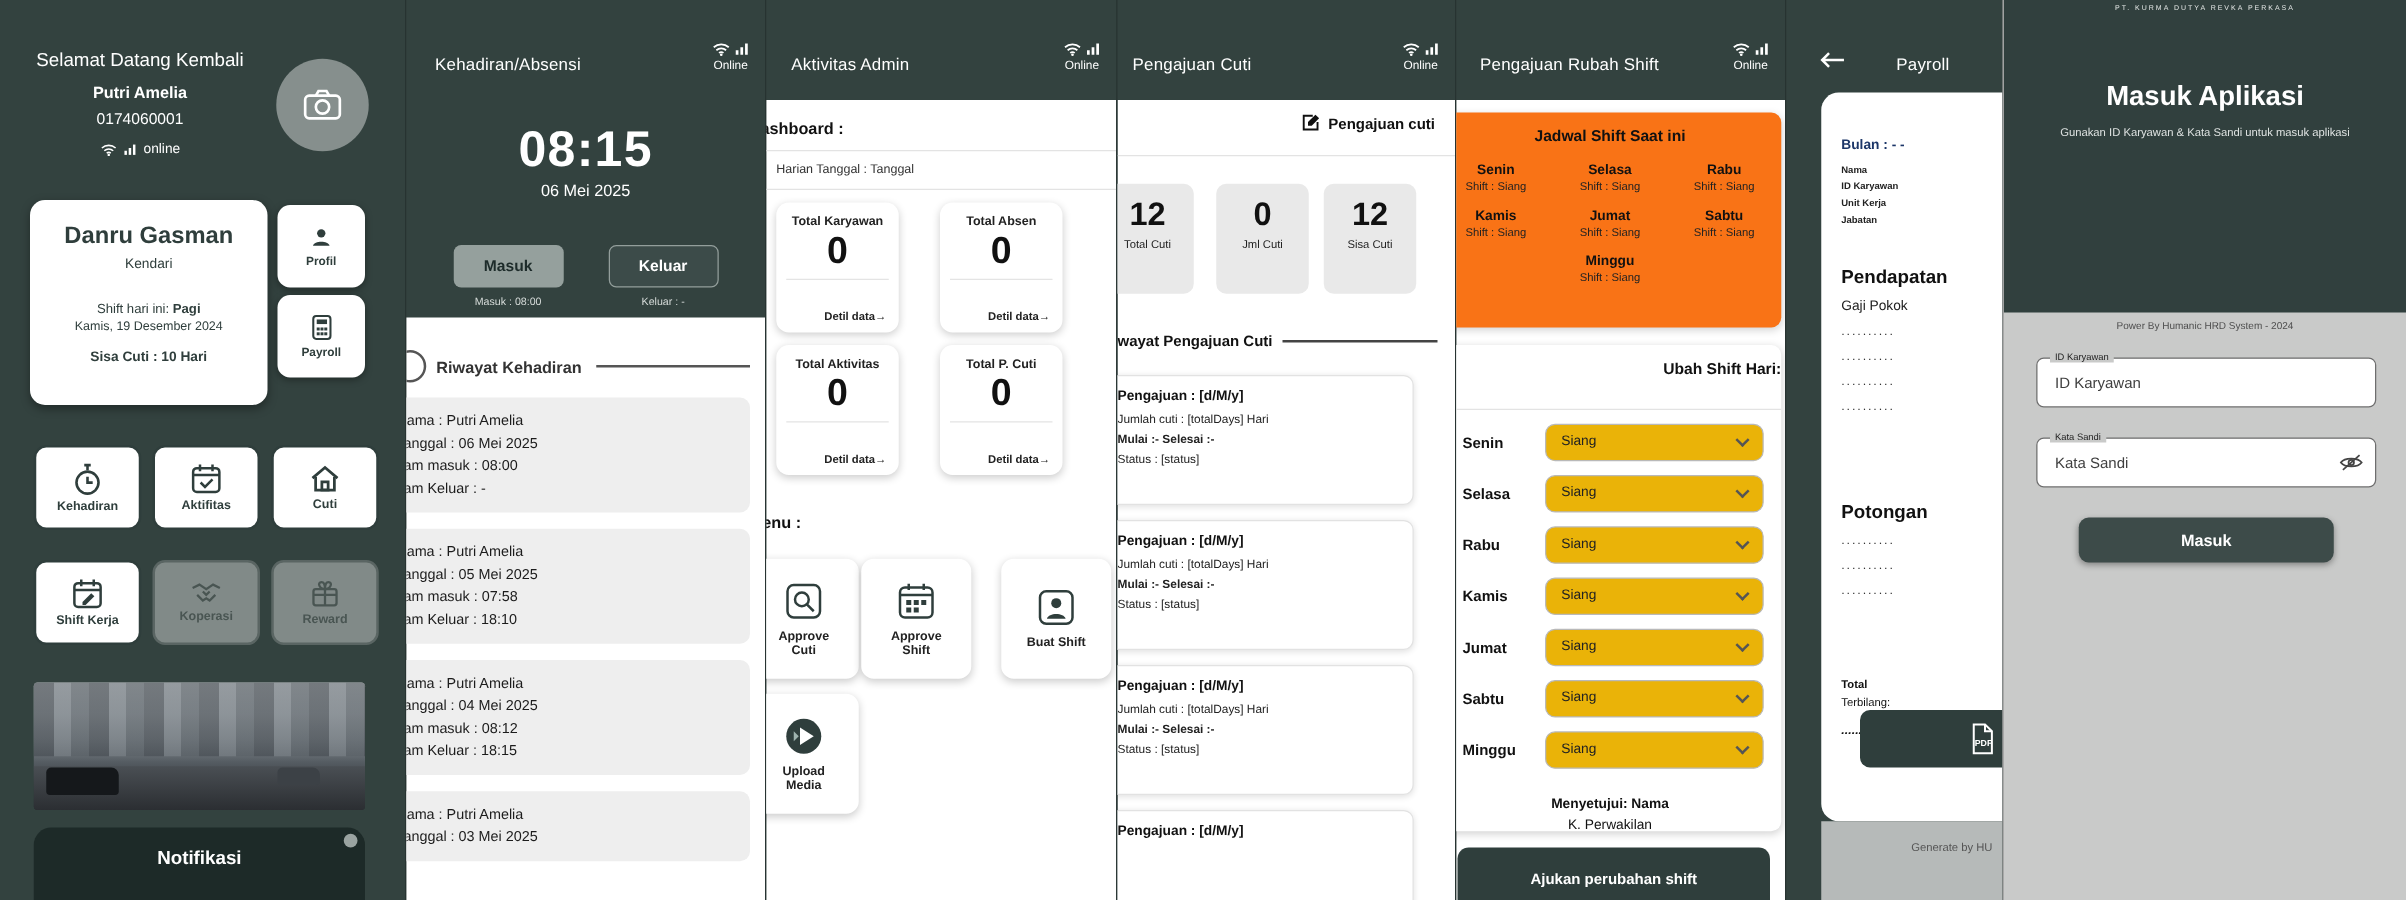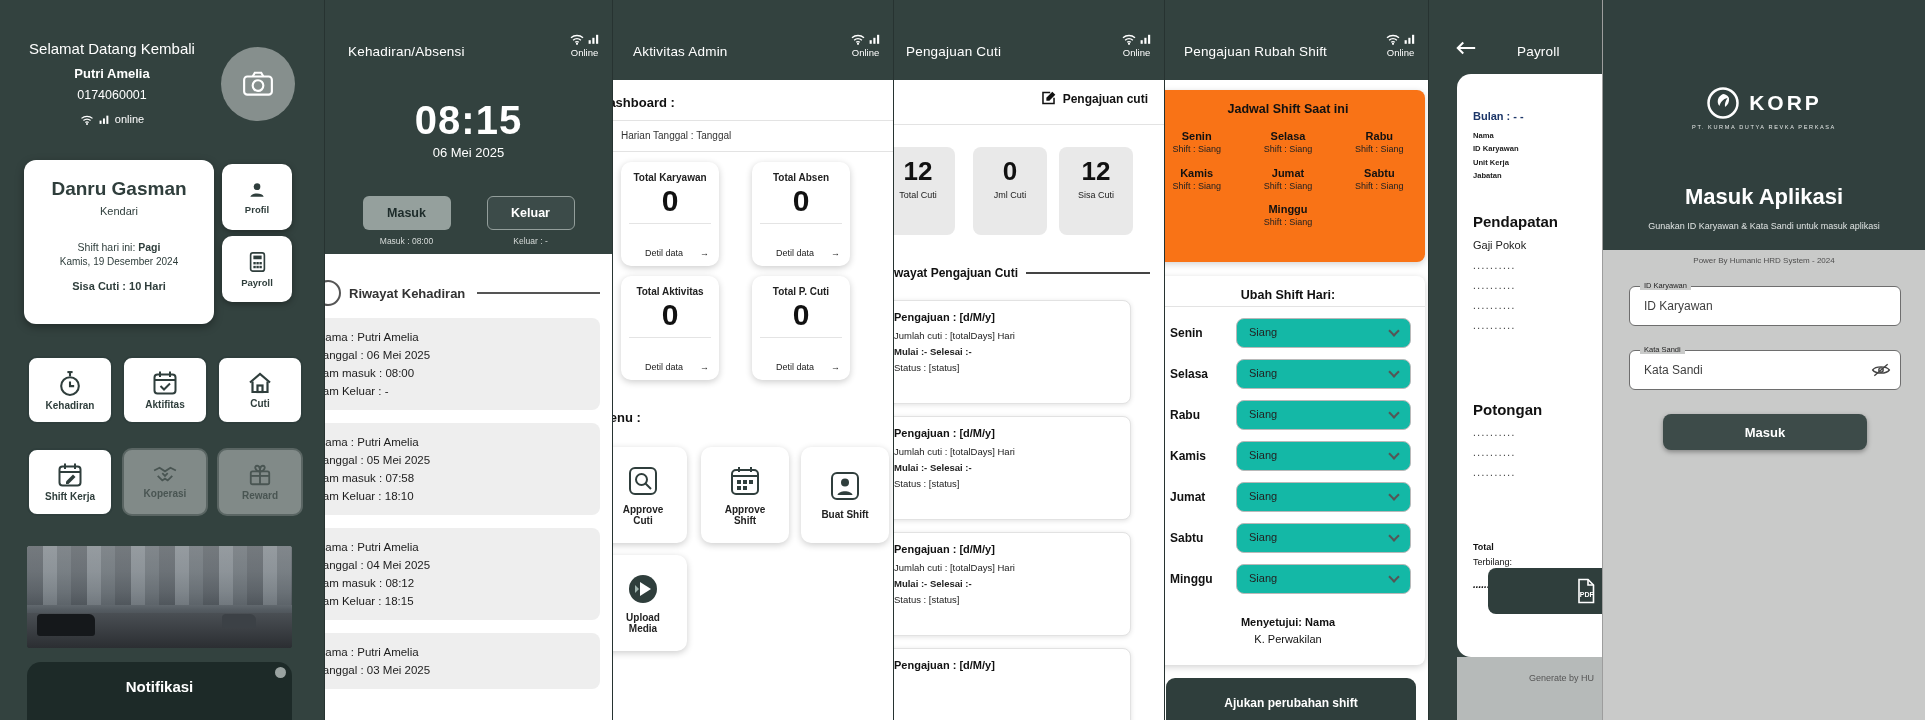--- a/index.html
+++ b/index.html
@@ -77,24 +77,24 @@
 
   
   .dlab{position:absolute;left:-14px;top:15px;font-size:13px;font-weight:bold;color:#111}
   .ahr{position:absolute;left:0;right:0;height:1px;background:#e3e3e3}
   .harian{position:absolute;left:8px;top:50px;font-size:10px;color:#333}
   .acard{position:absolute;width:98px;height:104px;background:#fff;border-radius:10px;box-shadow:0 2px 7px rgba(0,0,0,.2);text-align:center}
   .ac1{left:8px;top:82px}.ac2{left:139px;top:82px}.ac3{left:8px;top:196px}.ac4{left:139px;top:196px}
   .al{font-size:10px;font-weight:bold;margin-top:10px;color:#222}
   .av{font-size:30px;font-weight:bold;color:#111;margin-top:1px}
   .ad{height:1px;background:#e4e4e4;margin:5px 8px 0}
-  .alk{position:absolute;left:24px;right:10px;bottom:8px;display:flex;justify-content:space-between;font-size:9px;font-weight:normal;color:#222;cursor:pointer}
+  .alk{position:absolute;left:10px;right:10px;bottom:8px;display:flex;justify-content:flex-end;font-size:9px;font-weight:bold;color:#222;cursor:pointer}
   .mlab{position:absolute;left:-14px;top:330px;font-size:13px;font-weight:bold;color:#111}
   .mtile{position:absolute;width:88px;height:96px;background:#fff;border-radius:10px;box-shadow:0 2px 7px rgba(0,0,0,.2);display:flex;flex-direction:column;align-items:center;justify-content:center;gap:6px;text-align:center;cursor:pointer}
-  .mt1{left:-14px;top:367px}.mt2{left:88px;top:367px}.mt3{left:188px;top:367px}.mt4{left:-14px;top:475px}
+  .mt1{left:-14px;top:367px}.mt2{left:76px;top:367px}.mt3{left:188px;top:367px}.mt4{left:-14px;top:475px}
   .mtile span{font-size:10px;font-weight:bold;color:#222;line-height:1.15;width:62px}
 
   
   .newbtn{position:absolute;right:16px;top:10px;display:flex;align-items:center;gap:6px;cursor:pointer}
   .newbtn span{font-size:12px;font-weight:600;color:#111}
   .chr{position:absolute;left:0;right:0;top:44px;height:1px;background:#e3e3e3}
   .ccard{position:absolute;top:67px;width:74px;height:88px;background:#e9e9e9;border-radius:8px;text-align:center}
   .cc1{left:-13px}.cc2{left:79px}.cc3{left:165px}
   .cv{font-size:26px;font-weight:bold;margin-top:9px;color:#111}
   .cl{font-size:9px;color:#222;margin-top:3px}
@@ -109,24 +109,24 @@
   .rc4{font-size:9.5px;color:#222;margin-top:5px}
 
   
   .jcard{position:absolute;left:-14px;top:10px;width:274px;height:172px;background:#f97316;border-radius:8px;box-shadow:0 2px 7px rgba(0,0,0,.18);padding-top:12px}
   .jttl{text-align:center;font-weight:bold;font-size:12.5px;color:#111}
   .jgrid{display:grid;grid-template-columns:1fr 1fr 1fr;margin-top:14px;row-gap:13px}
   .jday{font-weight:bold;font-size:11px;text-align:center;color:#111}
   .jshift{font-size:9px;text-align:center;color:#222;margin-top:2px}
   .jming{margin-top:12px;text-align:center}
   .ucard{position:absolute;left:-14px;top:196px;width:274px;height:389px;background:#fff;border-radius:8px;box-shadow:0 2px 7px rgba(0,0,0,.18);padding-top:12px}
-  .uttl{text-align:center;font-weight:bold;font-size:12.5px;color:#111;border-bottom:1px solid #e3e3e3;padding-bottom:4px}
+  .uttl{text-align:right;font-weight:bold;font-size:12.5px;color:#111;border-bottom:1px solid #e3e3e3;padding-bottom:25px}
   .srow{display:flex;align-items:center;margin:11px 0 0 19px}
   .sday{width:66px;font-size:12px;font-weight:bold;color:#111}
-  .ssel{position:relative;width:175px;height:30px;border:1.4px solid #b9b9b9;border-radius:8px;background:#14b8a6;cursor:pointer}
+  .ssel{position:relative;width:175px;height:30px;border:1.4px solid #b9b9b9;border-radius:8px;background:#eab308;cursor:pointer}
   .ssel span{position:absolute;left:12px;top:7px;font-size:11px;color:#222}
   .chev{position:absolute;right:12px;top:8px;width:8px;height:8px;border-right:2px solid #555;border-bottom:2px solid #555;transform:rotate(45deg)}
   .uap1{text-align:center;font-size:11px;font-weight:bold;margin-top:22px;color:#111}
   .uap2{text-align:center;font-size:11px;margin-top:5px;color:#111}
   .usubmit{position:absolute;left:1px;top:598px;width:250px;height:50px;background:#2f3e3c;color:#fff;font-weight:bold;font-size:12px;border:none;border-radius:9px;cursor:pointer;font-family:inherit}
 
   
   .back{position:absolute;left:26px;top:40px;cursor:pointer}
   .pay-card{position:absolute;left:28px;top:74px;right:0;height:583px;background:#fff;border-radius:14px 0 0 14px;padding:36px 6px 0 16px;overflow:hidden}
   .pbulan{font-size:11px;font-weight:bold;color:#1c3668}
@@ -678,27 +678,20 @@
             <path d="M14 1.5V7h5.5"></path>
             <text x="5.8" y="19" font-size="7" fill="#fff" stroke="none" font-weight="bold" font-family="Liberation Sans, sans-serif">PDF</text>
           </svg>
       </button>
     </div>
     <div class="pay-footer">Generate by HU</div>
   </section>
 
   <section class="panel p-login">
     <div class="lg-hdr">
-      <div class="brand">
-        <svg width="34" height="34" viewBox="0 0 34 34" fill="none">
-            <circle cx="17" cy="17" r="14.5" stroke="#fff" stroke-width="2.5"></circle>
-            <path d="M17 8c-5 2-7 8-3.5 12 1-4 3.5-7 8-8-2 3-3 6-2.5 9 3-2 4.5-5 4-9-1.5-3-4-4-6-4z" fill="#fff"></path>
-          </svg>
-        <span class="bname">KORP</span>
-      </div>
       <div class="bsub">PT. KURMA DUTYA REVKA PERKASA</div>
       <div class="lttl">Masuk Aplikasi</div>
       <div class="lsub">Gunakan ID Karyawan &amp; Kata Sandi untuk masuk aplikasi</div>
     </div>
     <div class="powered">Power By Humanic HRD System - 2024</div>
     <div class="field f1">
       <span class="flabel">ID Karyawan</span>
       <input type="text" placeholder="ID Karyawan" style="">
     </div>
     <div class="field f2">

